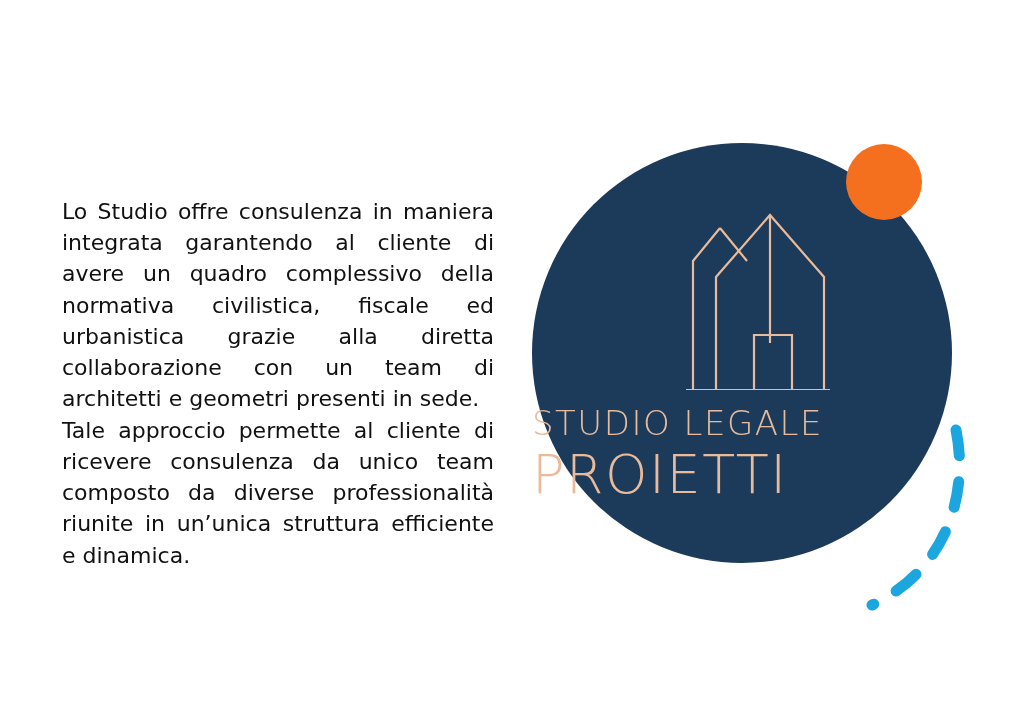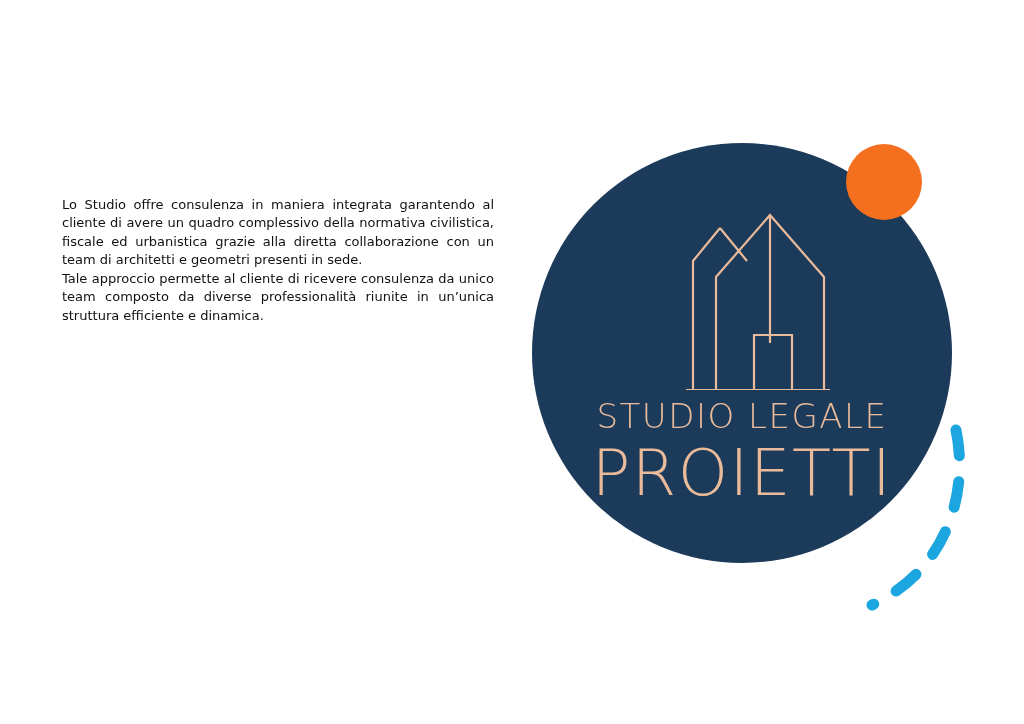--- a/index.html
+++ b/index.html
@@ -17,21 +17,21 @@
 
   
   .text-column {
     position: absolute;
     left: 62px;
     top: 196px;
     width: 432px;
   }
   .para {
     color: #111111;
-    font-size: 13px;
+    font-size: 22px;
     line-height: 1.42;
     font-family: "DejaVu Sans", sans-serif;
     margin: 0;
   }
   .para-1 {
     text-align: justify;
     text-align-last: left;
   }
   .para-2 {
     text-align: justify;
@@ -72,34 +72,34 @@
     top: 45px;
     width: 180px;
     height: 225px;
   }
   .house svg { display: block; }
 
   
   .wordmark {
     position: absolute;
     left: 24px;
-    top: 277px;
+    top: 284px;
     width: 420px;
-    text-align: center;
+    text-align: left;
     color: #e9bb9a;
     font-family: "DejaVu Sans", sans-serif;
     font-weight: 300;
   }
   .wordmark .line-1 {
     font-size: 34px;
     letter-spacing: 1.5px;
     line-height: 1.15;
   }
   .wordmark .line-2 {
-    font-size: 64px;
+    font-size: 54px;
     letter-spacing: 1.5px;
     line-height: 1.12;
     margin-top: 2px;
   }
 
   
   .dash-arc {
     position: absolute;
     left: 230px;
     top: 300px;

